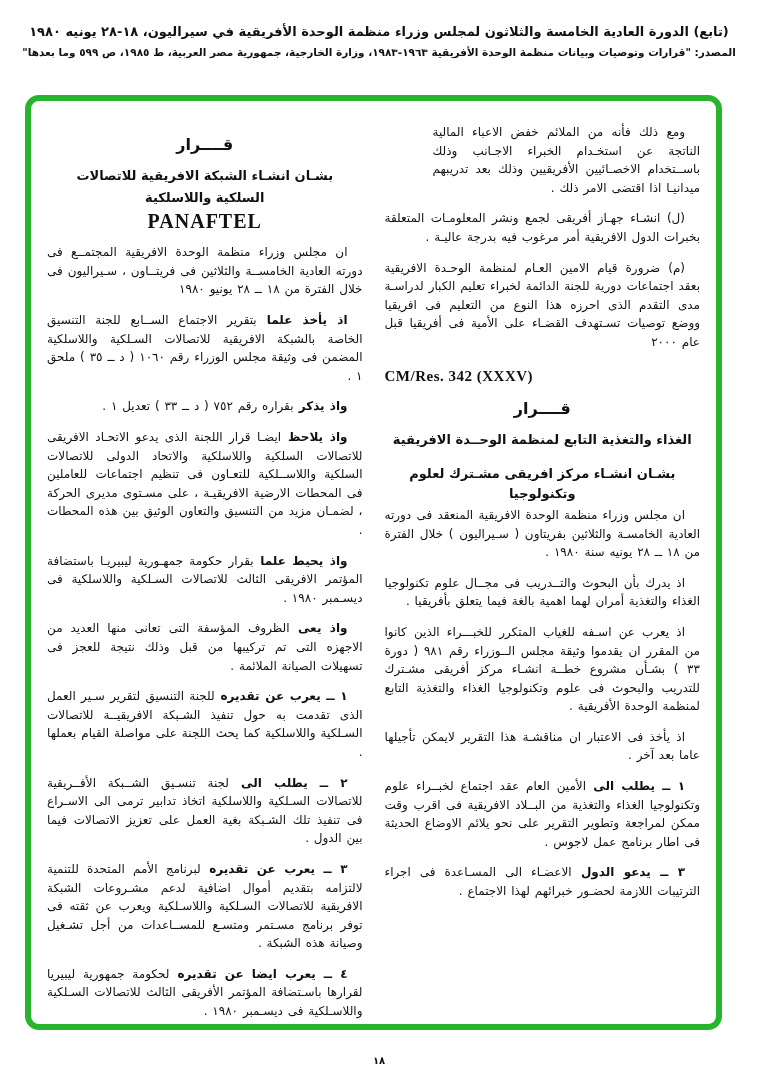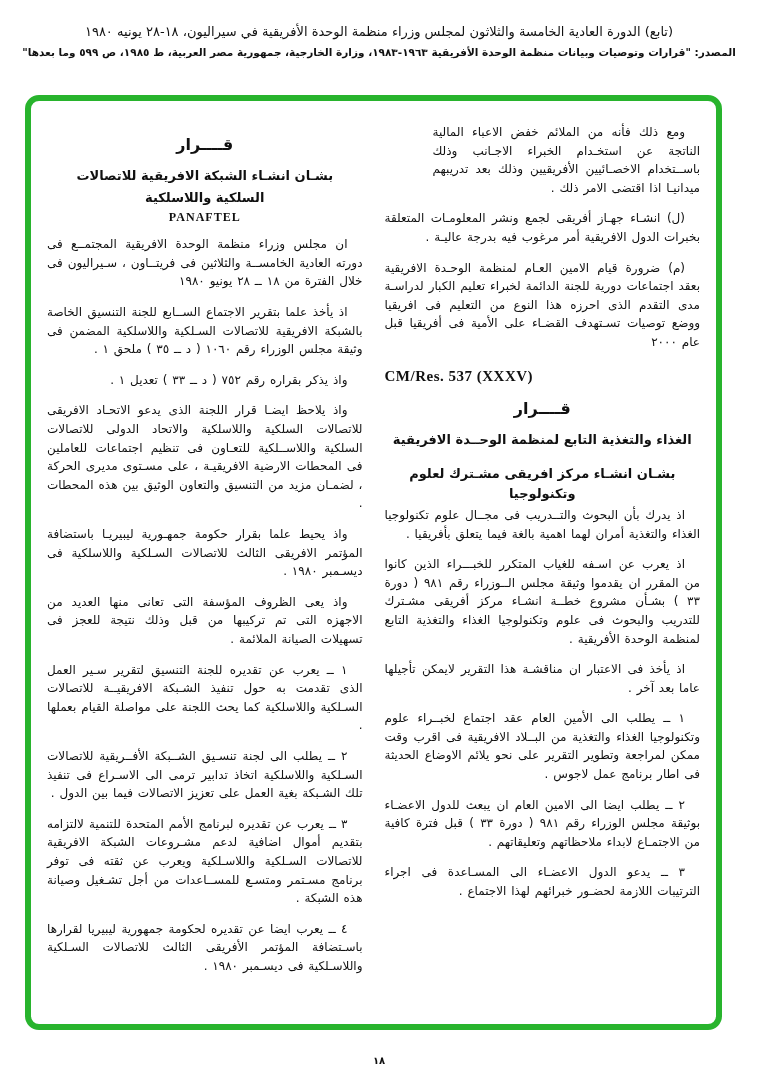--- a/index.html
+++ b/index.html
@@ -1,47 +1,47 @@
 <!DOCTYPE html>
 <html lang="ar"><head>
 <meta charset="utf-8">
 <style>
   html,body{margin:0;padding:0;}
   body{
     width:758px;height:1078px;position:relative;background:#ffffff;
     font-family:"DejaVu Sans",sans-serif;color:#111;
   }
   .header{position:absolute;top:24px;left:0;right:0;text-align:center;direction:rtl;}
-  .header-line1{font-size:13px;font-weight:normal;letter-spacing:0;}
+  .header-line1{font-size:13px;font-weight:bold;letter-spacing:0;}
   .header-line2{font-size:10.5px;font-weight:bold;margin-top:7px;}
   .frame{
     position:absolute;left:25px;top:95px;width:685px;height:923px;
     border:6px solid #28b42d;border-radius:14px;background:#fff;
   }
   .columns{
     position:absolute;top:0;left:0;right:0;bottom:0;
     display:flex;direction:rtl;gap:22px;
     padding:20px 16px 14px 16px;box-sizing:border-box;overflow:hidden;
   }
   .col{flex:1 1 0;direction:rtl;}
   .ref{
     direction:ltr;text-align:left;font-family:"Liberation Serif",serif;
     font-size:15px;font-weight:bold;letter-spacing:0.5px;margin:6px 0 10px 0;
   }
   .res-heading{text-align:center;font-weight:bold;font-size:16px;margin:14px 0 12px 0;}
   .res-title{text-align:center;font-weight:bold;font-size:13px;line-height:1.55;margin:2px 0;}
   .latin-sub{
-    text-align:center;font-family:"Liberation Serif",serif;font-size:12px;
+    text-align:center;font-family:"Liberation Serif",serif;font-size:20px;
     font-weight:bold;letter-spacing:1px;margin:2px 0 10px 0;direction:ltr;
   }
   .para{
     font-size:12px;line-height:1.55;text-align:justify;margin:0 0 12px 0;
     text-indent:15px;word-spacing:1px;
   }
-  .para .lead{font-weight:normal;}
+  .para .lead{font-weight:bold;}
   .col-right .para:first-child{margin-top:2px;margin-left:48px;}
   .pagenum{
     position:absolute;bottom:12px;left:0;right:0;text-align:center;
     font-size:10px;font-weight:bold;
   }
 </style>
 </head>
 <body>
 
 <div class="header">
@@ -50,30 +50,30 @@
 </div>
 
 <div class="frame">
   <div class="columns">
 
     <div class="col col-right">
       <p class="para"><b class="lead"></b><span>ومع ذلك فأنه من الملائم خفض الاعباء المالية الناتجة عن استخـدام الخبراء الاجـانب وذلك باســتخدام الاخصـائيين الأفريقيين وذلك بعد تدريبهم ميدانيـا اذا اقتضى الامر ذلك .</span></p>
       <p class="para"><b class="lead"></b><span>(ل) انشـاء جهـاز أفريقى لجمع ونشر المعلومـات المتعلقة بخبرات الدول الافريقية أمر مرغوب فيه بدرجة عاليـة .</span></p>
       <p class="para"><b class="lead"></b><span>(م) ضرورة قيام الامين العـام لمنظمة الوحـدة الافريقية بعقد اجتماعات دورية للجنة الدائمة لخبراء تعليم الكبار لدراسـة مدى التقدم الذى احرزه هذا النوع من التعليم فى افريقيا ووضع توصيات تسـتهدف القضـاء على الأمية فى أفريقيا قبل عام ٢٠٠٠</span></p>
 
-      <div class="ref" style="margin-top:16px;">CM/Res. 537 (XXXV)</div>
+      <div class="ref" style="margin-top:16px;">CM/Res. 342 (XXXV)</div>
       <div class="res-heading">قــــرار</div>
       <div class="res-title" style="margin-bottom:14px;">الغذاء والتغذية التابع لمنظمة الوحــدة الافريقية</div>
       <div class="res-title">بشـان انشـاء مركز افريقى مشـترك لعلوم وتكنولوجيا</div>
 
+      <p class="para"><b class="lead"></b><span>ان مجلس وزراء منظمة الوحدة الافريقية المنعقد فى دورته العادية الخامسـة والثلاثين بفريتاون ( سـيراليون ) خلال الفترة من ١٨ ــ ٢٨ يونيه سنة ١٩٨٠ .</span></p>
       <p class="para"><b class="lead"></b><span>اذ يدرك بأن البحوث والتــدريب فى مجــال علوم تكنولوجيا الغذاء والتغذية أمران لهما اهمية بالغة فيما يتعلق بأفريقيا .</span></p>
       <p class="para"><b class="lead"></b><span>اذ يعرب عن اسـفه للغياب المتكرر للخبـــراء الذين كانوا من المقرر ان يقدموا وثيقة مجلس الــوزراء رقم ٩٨١ ( دورة ٣٣ ) بشـأن مشروع خطــة انشـاء مركز أفريقى مشـترك للتدريب والبحوث فى علوم وتكنولوجيا الغذاء والتغذية التابع لمنظمة الوحدة الأفريقية .</span></p>
       <p class="para"><b class="lead"></b><span>اذ يأخذ فى الاعتبار ان مناقشـة هذا التقرير لايمكن تأجيلها عاما بعد آخر .</span></p>
       <p class="para"><b class="lead">١ ــ يطلب الى </b><span>الأمين العام عقد اجتماع لخبــراء علوم وتكنولوجيا الغذاء والتغذية من البــلاد الافريقية فى اقرب وقت ممكن لمراجعة وتطوير التقرير على نحو يلائم الاوضاع الحديثة فى اطار برنامج عمل لاجوس .</span></p>
-      <p class="para"><b class="lead">٢ ــ يطلب ايضا </b><span>الى الامين العام ان يبعث للدول الاعضـاء بوثيقة مجلس الوزراء رقم ٩٨١ ( دورة ٣٣ ) قبل فترة كافية من الاجتمـاع لابداء ملاحظاتهم وتعليقاتهم .</span></p>
       <p class="para"><b class="lead">٣ ــ يدعو الدول </b><span>الاعضـاء الى المسـاعدة فى اجراء الترتيبات اللازمة لحضـور خبرائهم لهذا الاجتماع .</span></p>
     </div>
 
     <div class="col col-left">
       <div class="res-heading">قــــرار</div>
       <div class="res-title">بشـان انشـاء الشبكة الافريقية للاتصالات</div>
       <div class="res-title">السلكية واللاسلكية</div>
       <div class="latin-sub">PANAFTEL</div>
 
       <p class="para"><b class="lead"></b><span>ان مجلس وزراء منظمة الوحدة الافريقية المجتمــع فى دورته العادية الخامســة والثلاثين فى فريتــاون ، سـيراليون فى خلال الفترة من ١٨ ــ ٢٨ يونيو ١٩٨٠</span></p>

